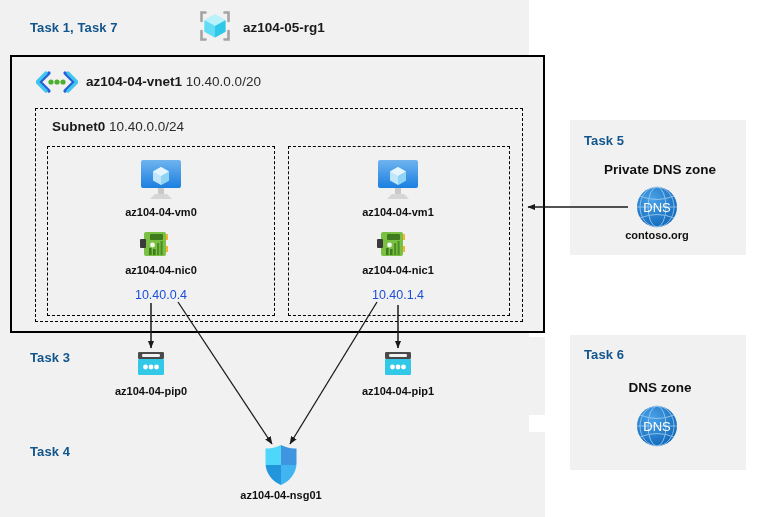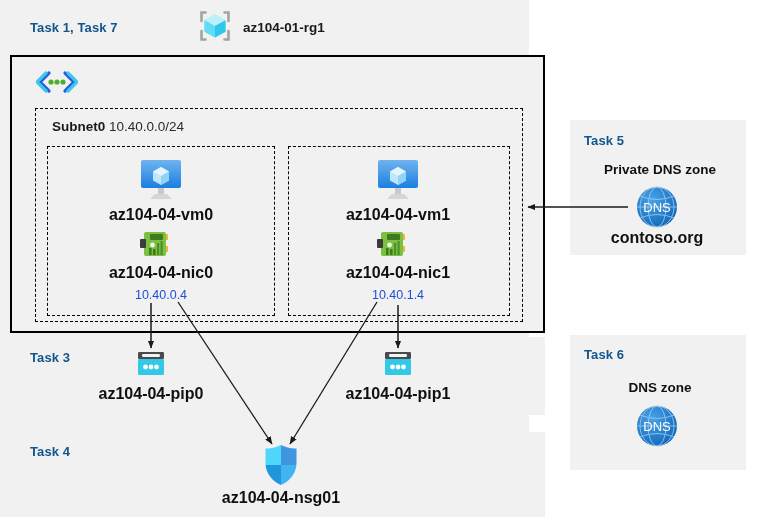--- a/index.html
+++ b/index.html
@@ -80,21 +80,21 @@
     position: absolute;
     font-size: 13.5px;
     color: #1a1a1a;
     white-space: nowrap;
   }
   .res-title b { font-weight: bold; }
   .res-title .cidr { font-weight: normal; color: #2b2b2b; }
 
   .node-label {
     position: absolute;
-    font-size: 16px;
+    font-size: 11px;
     font-weight: bold;
     color: #101010;
     text-align: right;
     white-space: nowrap;
     transform: translateX(-50%);
   }
   .node-sublabel {
     position: absolute;
     font-size: 12.5px;
     font-weight: normal;
@@ -138,37 +138,40 @@
       <g>
         <polygon points="19,7.5 29.5,13.2 29.5,24.8 19,30.5 8.5,24.8 8.5,13.2" fill="#7fe3f5"></polygon>
         <polygon points="19,7.5 29.5,13.2 19,19 8.5,13.2" fill="#b9f2fb"></polygon>
         <polygon points="19,19 29.5,13.2 29.5,24.8 19,30.5" fill="#2fc8e8"></polygon>
         <polygon points="19,19 8.5,13.2 8.5,24.8 19,30.5" fill="#62dcf4"></polygon>
       </g>
     </svg>
   </div>
 
   <div class="res-title" style="left:243px; top:20px;">
-    <b>az104-01-rg1</b>
+    <b>az104-05-rg1</b>
   </div>
 
   <div class="vnet-box"></div>
 
   <div class="icon" style="left:36px; top:70px;">
     <svg width="42" height="24" viewBox="0 0 42 24">
       <path d="M13 3 L4 12 L13 21" fill="none" stroke="#2560d8" stroke-width="3.2" stroke-linecap="round" stroke-linejoin="round"></path>
       <path d="M10 3 L1 12 L10 21" fill="none" stroke="#3fc6ee" stroke-width="3.2" stroke-linecap="round" stroke-linejoin="round"></path>
       <path d="M29 3 L38 12 L29 21" fill="none" stroke="#2560d8" stroke-width="3.2" stroke-linecap="round" stroke-linejoin="round"></path>
       <path d="M32 3 L41 12 L32 21" fill="none" stroke="#3fc6ee" stroke-width="3.2" stroke-linecap="round" stroke-linejoin="round"></path>
       <circle cx="15" cy="12" r="2.6" fill="#4caf2f"></circle>
       <circle cx="21" cy="12" r="2.6" fill="#4caf2f"></circle>
       <circle cx="27" cy="12" r="2.6" fill="#4caf2f"></circle>
     </svg>
   </div>
 
+  <div class="res-title" style="left:86px; top:74px;">
+    <b>az104-04-vnet1</b><span>&nbsp;</span><span class="cidr">10.40.0.0/20</span>
+  </div>
 
   <div class="subnets-outer"></div>
 
   <div class="res-title" style="left:52px; top:119px;">
     <b>Subnet0</b><span>&nbsp;</span><span class="cidr">10.40.0.0/24</span>
   </div>
   <div class="subnet-inner subnet0-inner"></div>
 
   <div class="icon icon-centered" style="left:161px; top:158px;">
     <svg width="54" height="44" viewBox="0 0 54 44">

